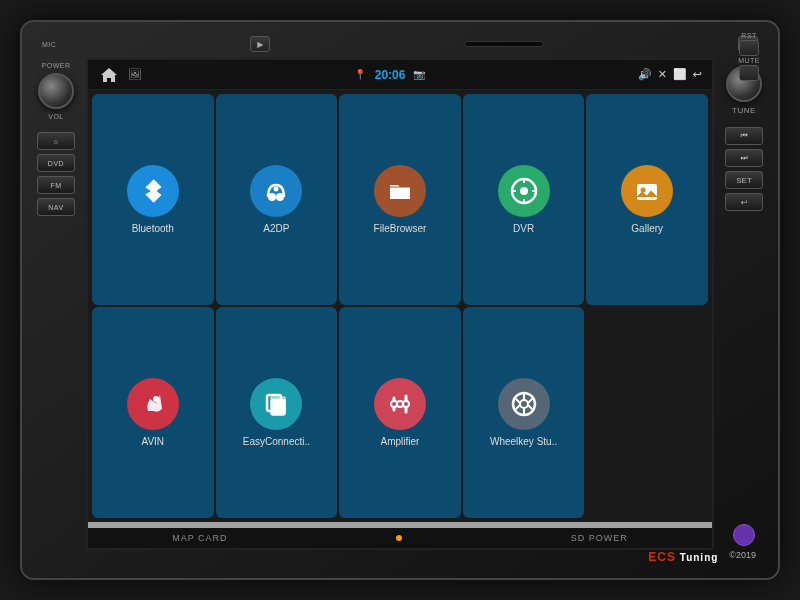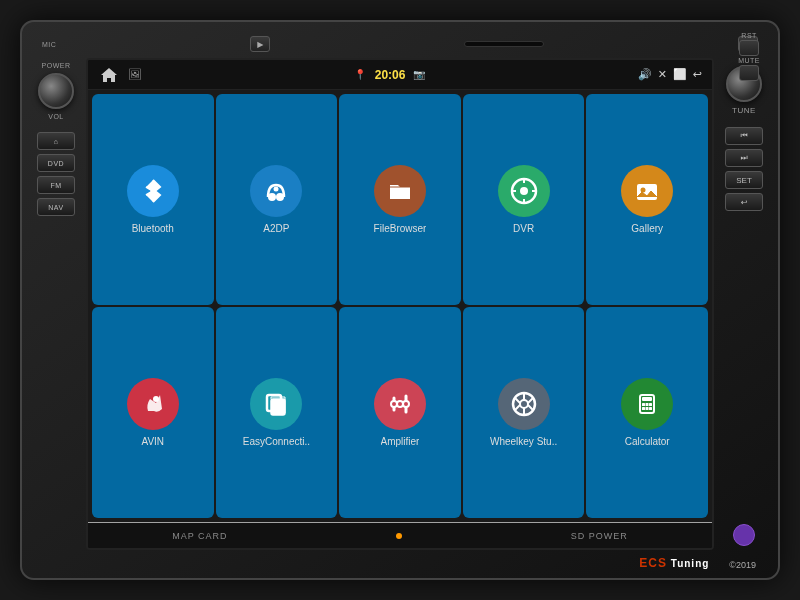--- a/index.html
+++ b/index.html
@@ -178,21 +178,21 @@
       cursor: pointer;
     }
 
     .status-center {
       display: flex;
       align-items: center;
       gap: 8px;
     }
 
     .status-time {
-      color: #fde047;
+      color: #0ea5e9;
       font-size: 12px;
       font-weight: bold;
     }
 
     .status-right {
       display: flex;
       align-items: center;
       gap: 6px;
     }
 
@@ -211,21 +211,21 @@
       padding: 4px;
       background: #1a1a1a;
     }
 
     .app-item {
       display: flex;
       flex-direction: column;
       align-items: center;
       justify-content: center;
       gap: 6px;
-      background: #0369a1;
+      background: #0c4a6e;
       border-radius: 6px;
       padding: 8px 4px;
       cursor: pointer;
     }
 
     .app-icon-circle {
       width: 52px;
       height: 52px;
       border-radius: 50%;
       display: flex;
@@ -243,21 +243,21 @@
       overflow: hidden;
       text-overflow: ellipsis;
     }
 
     .bottom-bar {
       height: 26px;
       background: #111;
       display: flex;
       align-items: center;
       justify-content: space-around;
-      border-top: 1px solid #a3a3a3;
+      border-top: 6px solid #a3a3a3;
     }
 
     .bottom-label {
       color: #888;
       font-size: 9px;
       letter-spacing: 1px;
       cursor: pointer;
     }
 
     .bottom-dot {
@@ -265,24 +265,24 @@
       height: 6px;
       border-radius: 50%;
       background: #f90;
     }
 
     
     .device-bottom {
       width: 100%;
       height: 20px;
       display: flex;
-      align-items: flex-end;
+      align-items: flex-start;
       justify-content: flex-end;
       padding-right: 14px;
-      gap: 20px;
+      gap: 11px;
     }
 
     .ecs-logo {
       color: #fff;
       font-size: 10px;
       font-weight: bold;
       letter-spacing: 1px;
     }
 
     .ecs-year {
@@ -469,35 +469,20 @@
               <line x1="24" y1="9" x2="19" y2="14" stroke="white" stroke-width="2"></line>
               <line x1="24" y1="21" x2="19" y2="16" stroke="white" stroke-width="2"></line>
               <line x1="15" y1="26" x2="15" y2="19" stroke="white" stroke-width="2"></line>
               <line x1="6" y1="21" x2="11" y2="16" stroke="white" stroke-width="2"></line>
               <line x1="6" y1="9" x2="11" y2="14" stroke="white" stroke-width="2"></line>
             </svg>
           </div>
           <span class="app-label">Wheelkey Stu..</span>
         </div>
 
-        <div class="app-item">
-          <div class="app-icon-circle bg-darkgreen">
-            <svg width="28" height="28" viewBox="0 0 28 28" fill="white">
-              <rect x="7" y="5" width="14" height="18" rx="2" fill="none" stroke="white" stroke-width="2"></rect>
-              <rect x="9" y="7" width="10" height="4" rx="1" fill="white"></rect>
-              <rect x="9" y="13" width="3" height="3" rx="0.5" fill="white"></rect>
-              <rect x="12.5" y="13" width="3" height="3" rx="0.5" fill="white"></rect>
-              <rect x="16" y="13" width="3" height="3" rx="0.5" fill="white"></rect>
-              <rect x="9" y="17" width="3" height="3" rx="0.5" fill="white"></rect>
-              <rect x="12.5" y="17" width="3" height="3" rx="0.5" fill="white"></rect>
-              <rect x="16" y="17" width="3" height="3" rx="0.5" fill="white"></rect>
-            </svg>
-          </div>
-          <span class="app-label">Calculator</span>
-        </div>
 
       </div>
 
       <div class="bottom-bar">
         <span class="bottom-label">MAP CARD</span>
         <div class="bottom-dot"></div>
         <span class="bottom-label">SD POWER</span>
       </div>
 
     </div>

